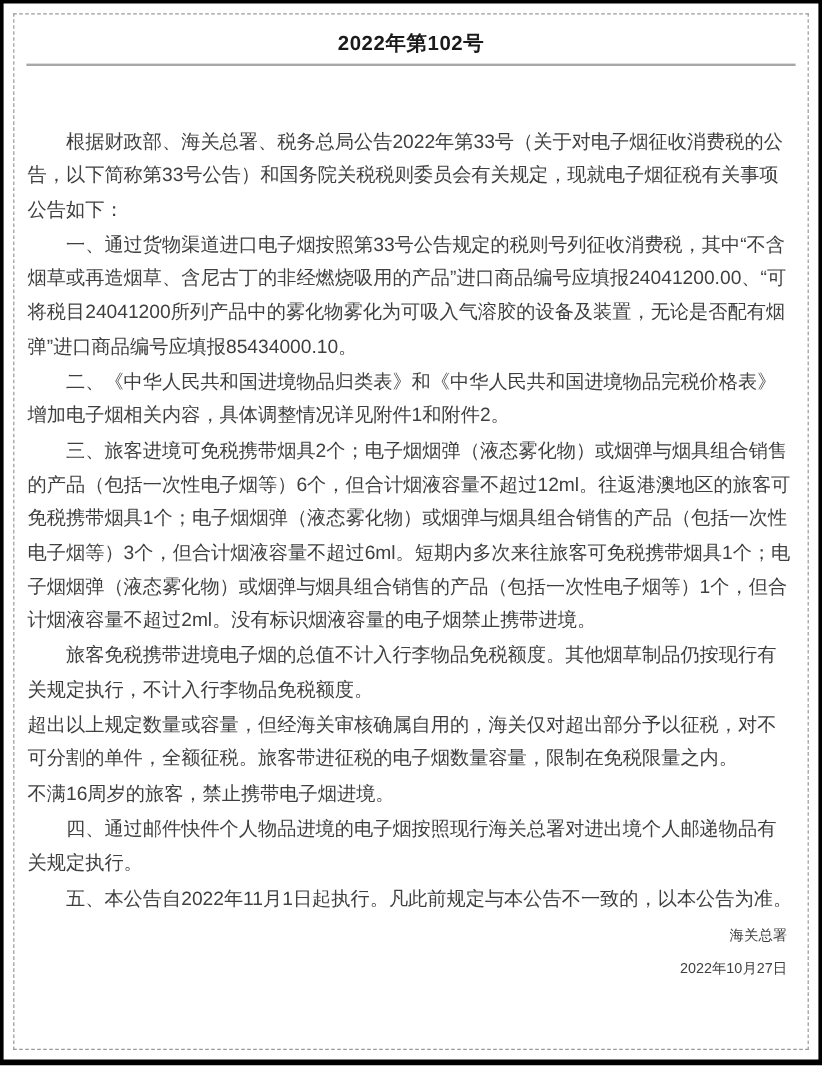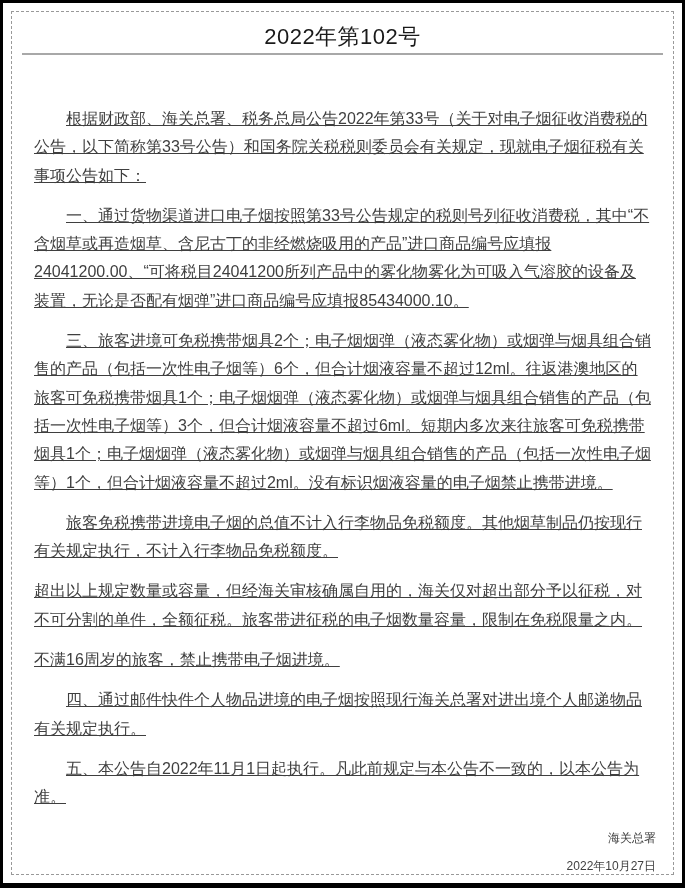--- a/index.html
+++ b/index.html
@@ -23,39 +23,39 @@
   .inner-frame{
     margin:8px;
     height:calc(100% - 16px);
     border:1px dashed var(--inner-border);
     padding:0 10px;
     overflow:hidden;
   }
   .doc-title{
     margin:0;
     padding-top:13px;
-    font-size:22px;
+    font-size:17px;
     line-height:24px;
-    font-weight:normal;
+    font-weight:bold;
     text-align:center;
     color:var(--title-text);
     letter-spacing:0.5px;
   }
   .title-rule{
     height:0;
     border-bottom:2px solid var(--title-rule);
     margin-top:4px;
   }
   .doc-body{
     margin-top:50px;
     font-size:16px;
     line-height:28.3px;
     color:var(--body-text);
   }
-  .para{margin:12px;text-decoration:underline;}
+  .para{margin:1px;}
   .para.indent{text-indent:2em;}
   .signature-block{padding-right:7px;}
   .sig{
     margin:0;
     font-size:12px;
     line-height:28.3px;
     color:var(--body-text);
     text-align:right;
   }
 </style>
@@ -66,20 +66,21 @@
   <div class="inner-frame">
     <header>
       <h1 class="doc-title">2022年第102号</h1>
       <div class="title-rule"></div>
     </header>
 
     <main class="doc-body" id="doc-body">
 
     <p class="para indent">根据财政部、海关总署、税务总局公告2022年第33号（关于对电子烟征收消费税的公告，以下简称第33号公告）和国务院关税税则委员会有关规定，现就电子烟征税有关事项公告如下：</p>
         <p class="para indent">一、通过货物渠道进口电子烟按照第33号公告规定的税则号列征收消费税，其中“不含烟草或再造烟草、含尼古丁的非经燃烧吸用的产品”进口商品编号应填报24041200.00、“可将税目24041200所列产品中的雾化物雾化为可吸入气溶胶的设备及装置，无论是否配有烟弹”进口商品编号应填报85434000.10。</p>
+        <p class="para indent">二、《中华人民共和国进境物品归类表》和《中华人民共和国进境物品完税价格表》增加电子烟相关内容，具体调整情况详见附件1和附件2。</p>
         <p class="para indent">三、旅客进境可免税携带烟具2个；电子烟烟弹（液态雾化物）或烟弹与烟具组合销售的产品（包括一次性电子烟等）6个，但合计烟液容量不超过12ml。往返港澳地区的旅客可免税携带烟具1个；电子烟烟弹（液态雾化物）或烟弹与烟具组合销售的产品（包括一次性电子烟等）3个，但合计烟液容量不超过6ml。短期内多次来往旅客可免税携带烟具1个；电子烟烟弹（液态雾化物）或烟弹与烟具组合销售的产品（包括一次性电子烟等）1个，但合计烟液容量不超过2ml。没有标识烟液容量的电子烟禁止携带进境。</p>
         <p class="para indent">旅客免税携带进境电子烟的总值不计入行李物品免税额度。其他烟草制品仍按现行有关规定执行，不计入行李物品免税额度。</p>
         <p class="para">超出以上规定数量或容量，但经海关审核确属自用的，海关仅对超出部分予以征税，对不可分割的单件，全额征税。旅客带进征税的电子烟数量容量，限制在免税限量之内。</p>
         <p class="para">不满16周岁的旅客，禁止携带电子烟进境。</p>
         <p class="para indent">四、通过邮件快件个人物品进境的电子烟按照现行海关总署对进出境个人邮递物品有关规定执行。</p>
         <p class="para indent">五、本公告自2022年11月1日起执行。凡此前规定与本公告不一致的，以本公告为准。</p>
       </main>
 
     <div class="signature-block doc-body" style="margin-top:0;">
       <p class="sig">海关总署</p>

